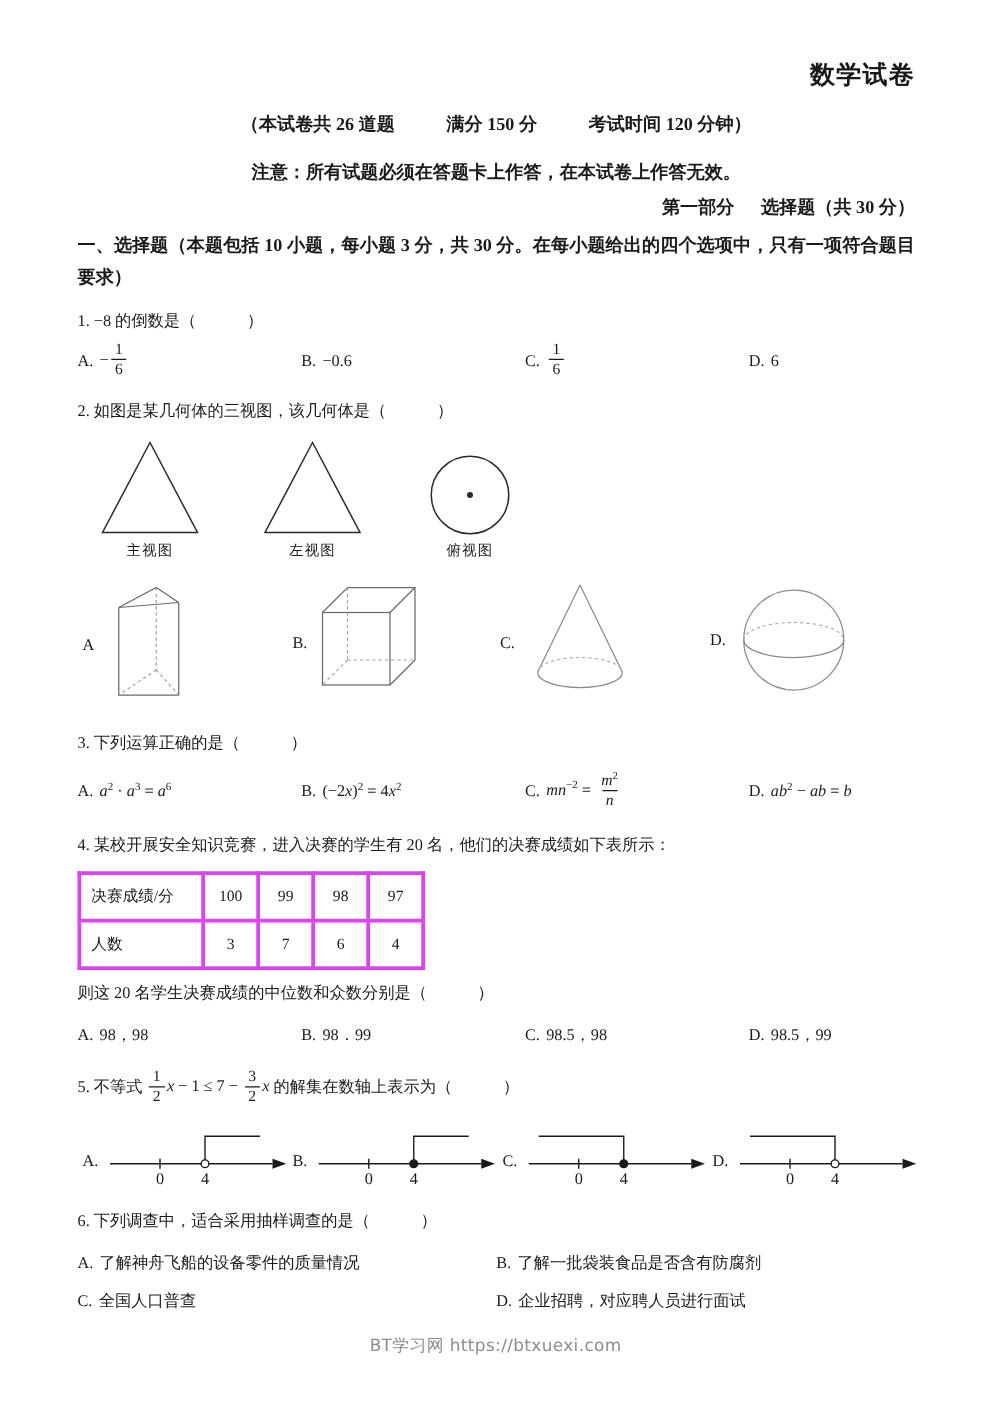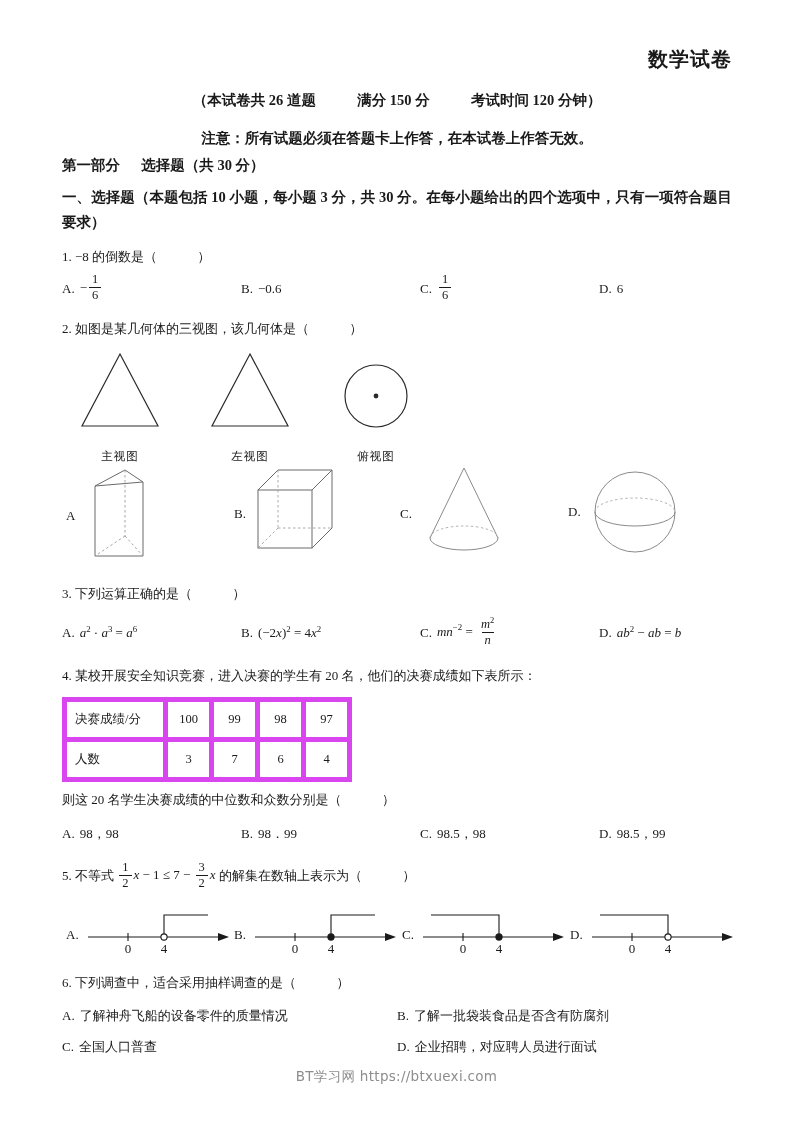--- a/index.html
+++ b/index.html
@@ -43,21 +43,21 @@
     font-size: 14.5px;
     font-weight: bold;
     margin: 16px 0 6px 0;
     line-height: 1.55;
   }
   .subtitle-line .gap {
     display: inline-block;
     width: 34px;
   }
   .part-line {
-    text-align: left;
+    text-align: right;
     font-size: 14.5px;
     font-weight: bold;
     margin: 2px 0 10px 0;
   }
   .part-line .gap2 { display:inline-block; width: 14px; }
 
   
   .section-head {
     font-size: 14.5px;
     font-weight: bold;
@@ -116,21 +116,21 @@
     height: 108px;
     margin: 8px 0 2px 0;
   }
   .tv-item {
     position: absolute;
     text-align: center;
   }
   .tv-cap {
     font-size: 11.5px;
     font-family: Liberation Serif, serif;
-    margin-top: 17px;
+    margin-top: 1px;
     letter-spacing: 1px;
     text-align: center;
   }
 
   
   .solids {
     position: relative;
     height: 104px;
     margin: 10px 0 0 0;
   }
@@ -144,21 +144,21 @@
     margin-right: 6px;
   }
 
   
   table.score-table {
     border-collapse: collapse;
     margin: 8px 0 6px 0;
     font-size: 12.5px;
   }
   table.score-table td {
-    border: 5px solid #d946ef;
+    border: 3px solid #d946ef;
     height: 35px;
     text-align: center;
     vertical-align: middle;
     padding: 0 4px;
   }
   table.score-table td.rowhead {
     width: 84px;
     text-align: left;
     padding-left: 8px;
     white-space: nowrap;

